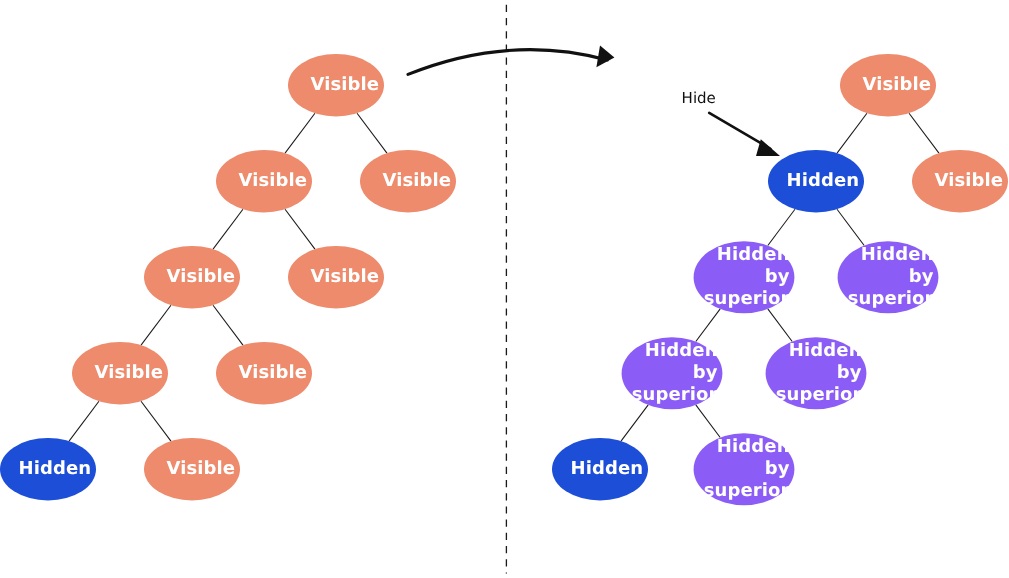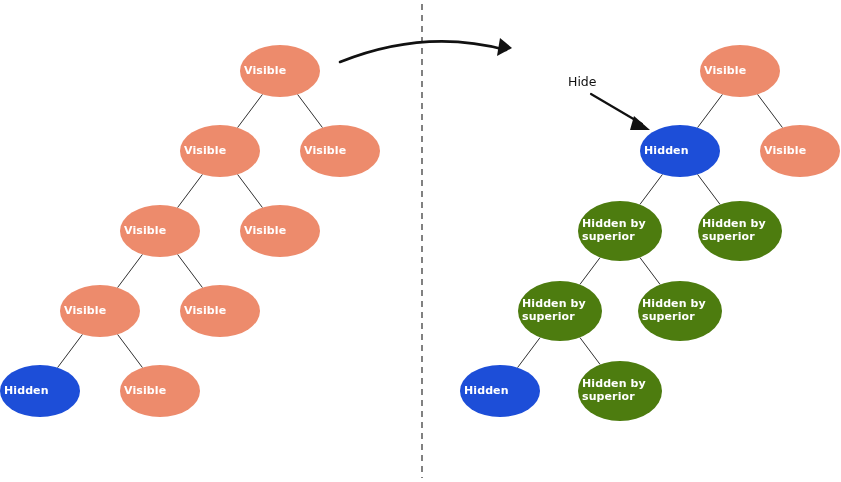--- a/index.html
+++ b/index.html
@@ -24,34 +24,34 @@
     top: 0;
     width: 841px;
     height: 482px;
     pointer-events: none;
   }
   .node {
     position: absolute;
     display: flex;
     align-items: center;
     justify-content: center;
-    text-align: left;
+    text-align: right;
     border-radius: 50%;
     color: #ffffff;
-    font-size: 11px;
+    font-size: 15px;
     font-weight: bold;
     line-height: 1.18;
     letter-spacing: 0.1px;
     box-sizing: border-box;
     padding: 0 4px;
     -webkit-font-smoothing: antialiased;
   }
   .node.visible-node  { background: #ED8B6C; }
   .node.hidden-node   { background: #1d4ed8; }
-  .node.superior-node { background: #4d7c0f; }
+  .node.superior-node { background: #8b5cf6; }
   .node-label { display: block; width: 100%; }
   .hide-label {
     position: absolute;
     font-size: 12.5px;
     font-weight: normal;
     color: #101010;
     white-space: nowrap;
   }
 </style>
 </head>

